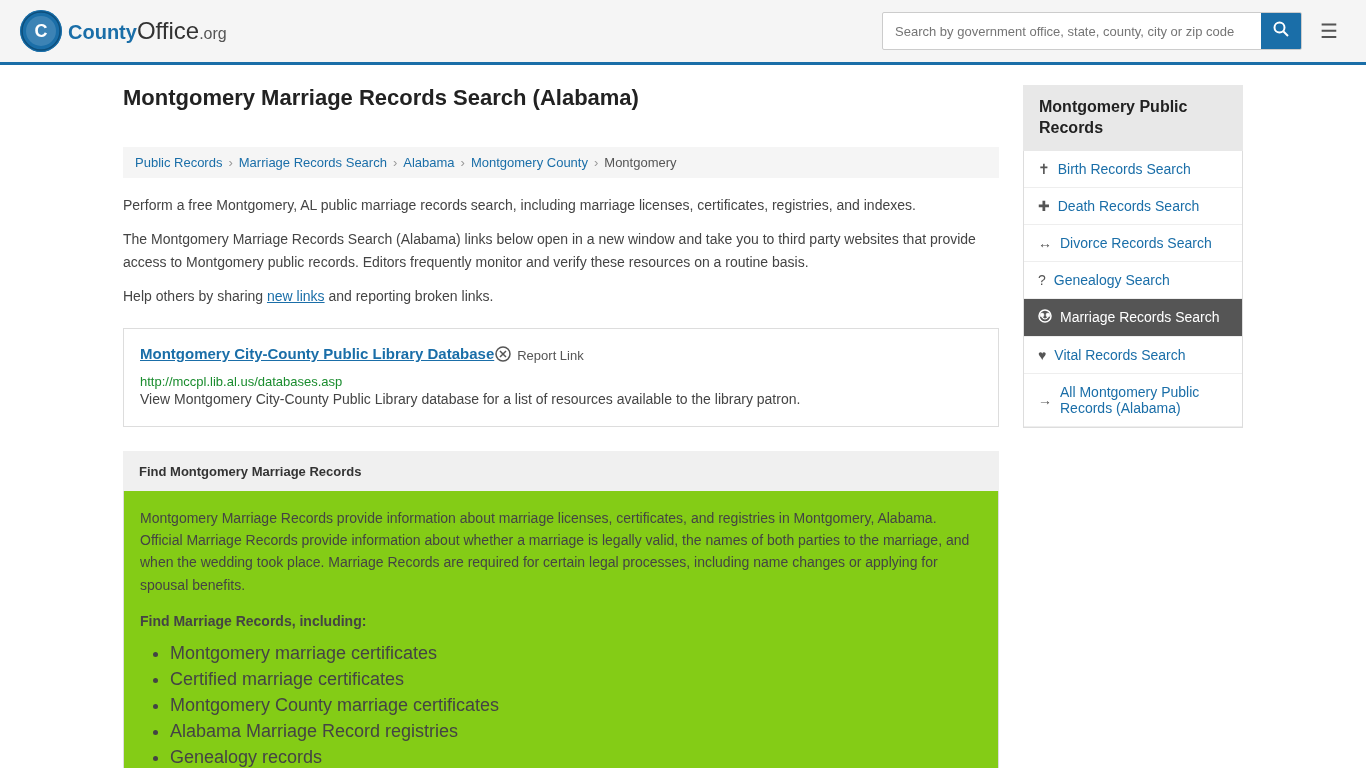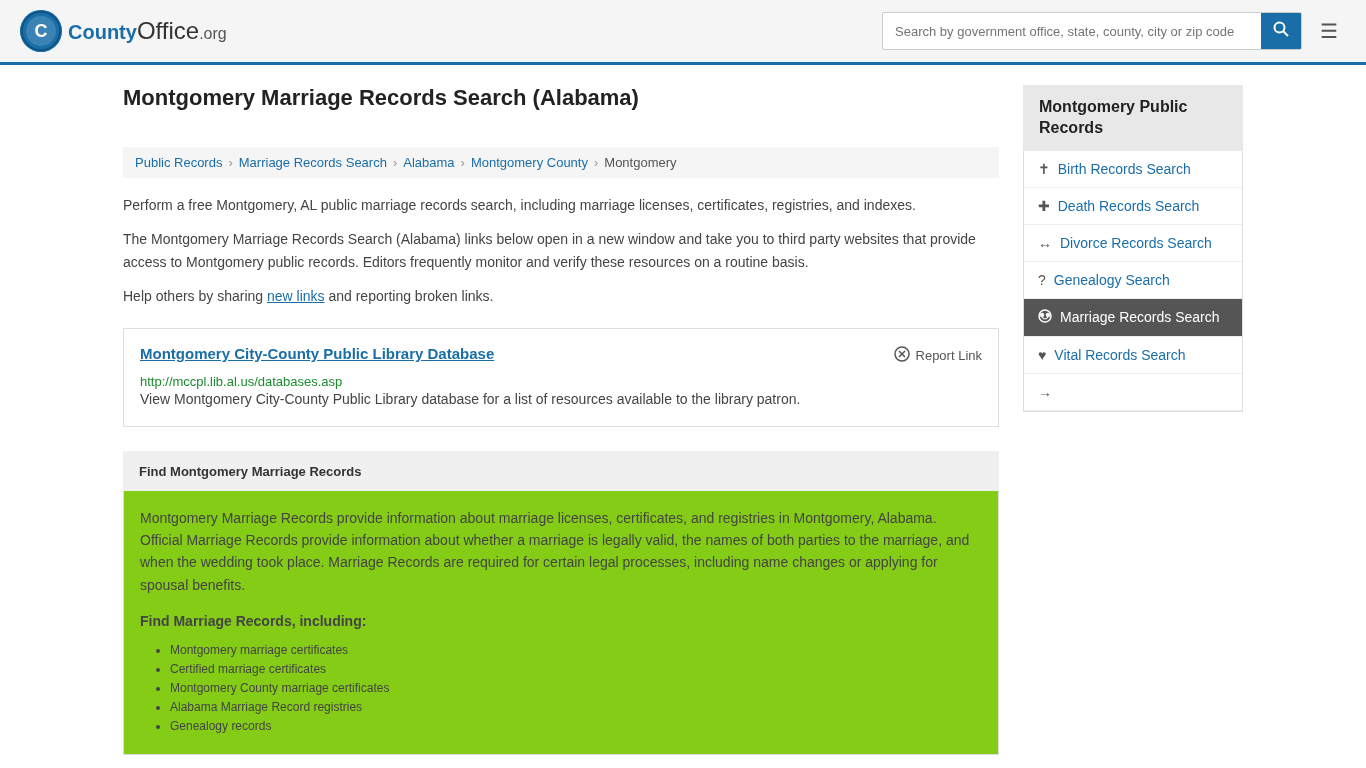--- a/index.html
+++ b/index.html
@@ -130,21 +130,21 @@
 
     
     .resource-card {
       border: 1px solid #ddd;
       padding: 16px;
       margin: 20px 0;
       background: #fff;
     }
     .resource-card-header {
       display: flex;
-      justify-content: space-between;
+      justify-content: flex-start;
       align-items: flex-start;
       margin-bottom: 6px;
     }
     .resource-title {
       font-size: 15px;
       font-weight: bold;
       color: #1a6ea8;
       text-decoration: underline;
       cursor: pointer;
     }
@@ -199,21 +199,21 @@
     .find-section-content .list-header {
       font-size: 14px;
       font-weight: bold;
       margin-bottom: 10px;
     }
     .find-section-content ul {
       list-style: disc;
       padding-left: 30px;
     }
     .find-section-content ul li {
-      font-size: 12px;
+      font-size: 18px;
       color: #444;
       margin-bottom: 5px;
     }
 
     
     .sidebar-title {
       background: #e8e8e8;
       padding: 12px 16px;
       font-size: 16px;
       font-weight: bold;
@@ -387,16 +387,17 @@
         <span>Marriage Records Search</span>
       </a>
 
       <a href="#" class="sidebar-nav-item">
         <span class="nav-icon">♥</span>
         <span>Vital Records Search</span>
       </a>
 
       <a href="#" class="sidebar-all-link">
         <span class="nav-icon">→</span>
+        <span>All Montgomery Public Records (Alabama)</span>
       </a>
     </nav>
   </aside>
 </div>
 
 </body></html>

